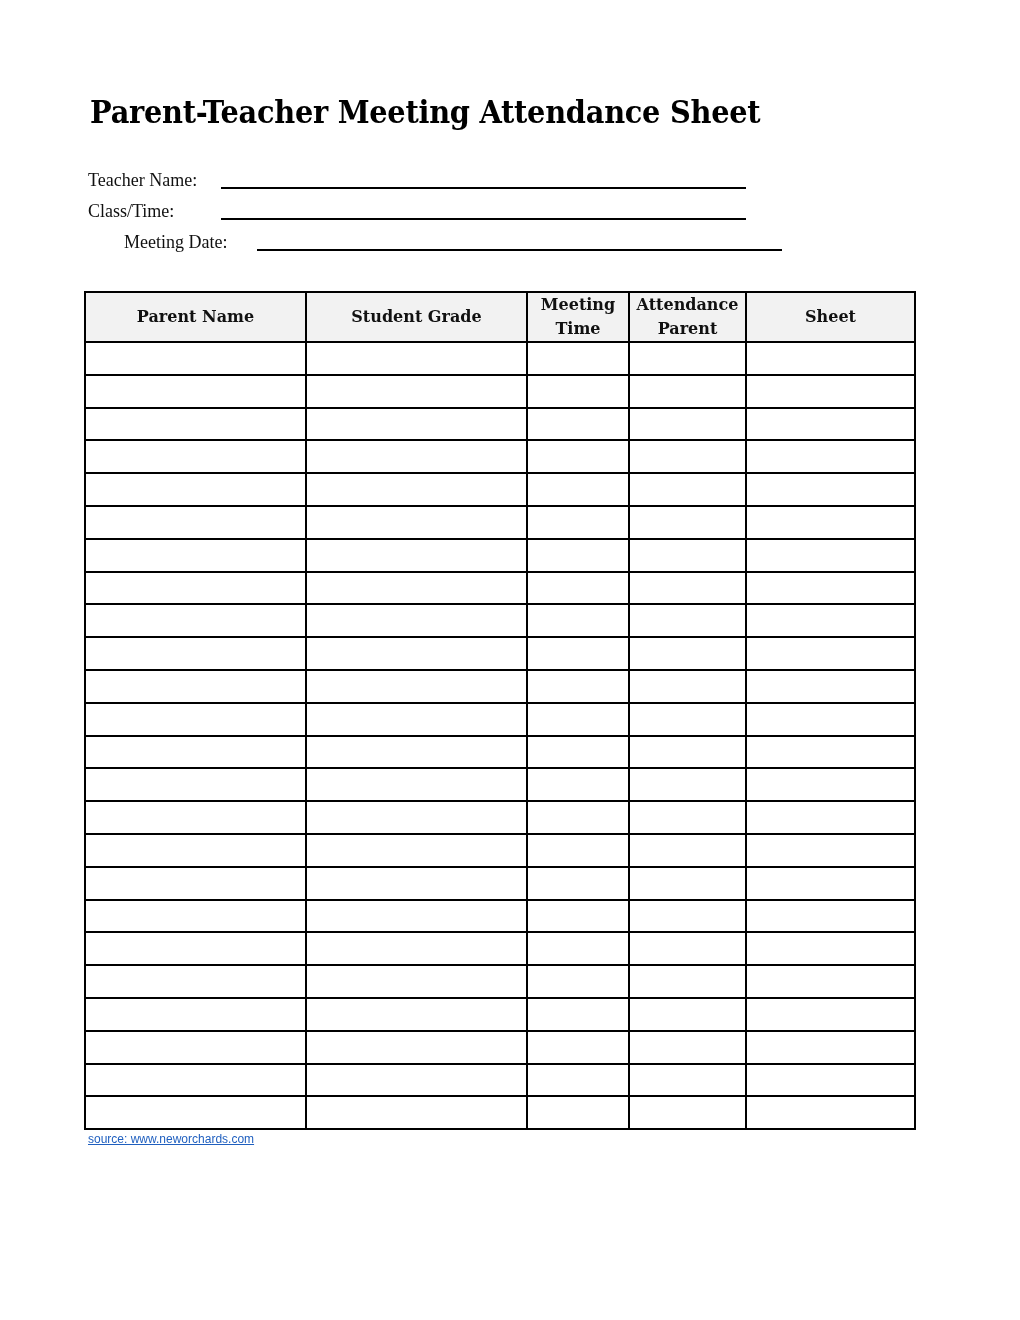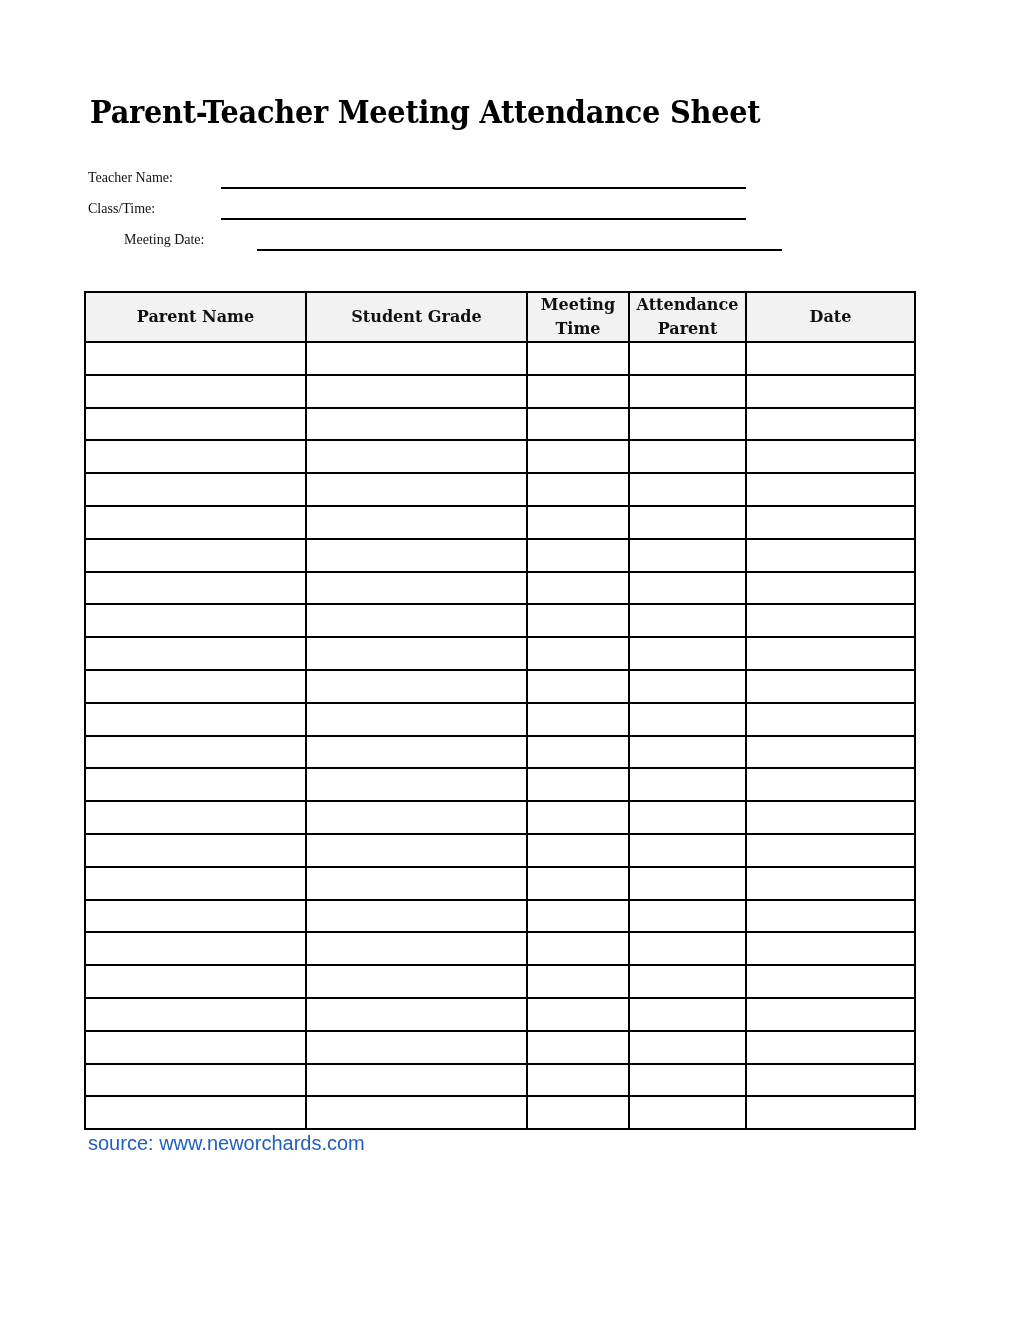--- a/index.html
+++ b/index.html
@@ -6,21 +6,21 @@
   body { width: 1020px; height: 1320px; position: relative; overflow: hidden; }
   .title {
     position: absolute; left: 90px; top: 94px;
     font-family: "DejaVu Serif", serif; font-weight: bold;
     font-size: 31px; color: #000; letter-spacing: -0.3px; white-space: nowrap;
     transform: scaleX(0.93); transform-origin: left top;
   }
   .field { position: absolute; left: 88px; width: 660px; height: 28px; }
   .field-label {
     position: absolute; left: 0; top: 0;
-    font-family: "Liberation Serif", serif; font-size: 14px; color: #111;
+    font-family: "Liberation Serif", serif; font-size: 18px; color: #111;
   }
   .field-line {
     position: absolute; left: 133px; width: 525px; top: 17px; height: 0;
     border-bottom: 2px solid #000; background: transparent;
   }
   table.sheet {
     position: absolute; left: 84px; top: 291px;
     border-collapse: collapse; table-layout: fixed;
     width: 830px;
   }
@@ -28,22 +28,22 @@
     border: 2px solid #000; padding: 0;
   }
   table.sheet th {
     background: #f2f2f2; height: 43px;
     font-family: "DejaVu Serif", serif; font-weight: bold; font-size: 16px;
     color: #111; text-align: center; line-height: 24px;
   }
   table.sheet td { height: 30.8px; background: #fff; }
   .source {
     position: absolute; left: 88px; top: 1132px;
-    font-family: "Liberation Sans", sans-serif; font-size: 20px;
-    color: #1f5fbf; 
+    font-family: "Liberation Sans", sans-serif; font-size: 12px;
+    color: #1f5fbf; text-decoration: underline;
   }
 </style>
 </head>
 <body>
 
 <div class="title">Parent-Teacher Meeting Attendance Sheet</div>
 
 <div class="field" style="top:170px;">
   <span class="field-label">Teacher Name:</span>
   <div class="field-line"></div>
@@ -66,21 +66,21 @@
     <col style="width:169px">
   </colgroup>
   <thead>
     <tr>
       <th>Parent Name</th>
       <th>Student Grade</th>
       <th style="white-space:pre-line;">Meeting
 Time</th>
       <th style="white-space:pre-line;">Attendance
 Parent</th>
-      <th>Date</th>
+      <th>Sheet</th>
     </tr>
   </thead>
   <tbody id="table-body">
       <tr>
         <td></td>
         <td></td>
         <td></td>
         <td></td>
         <td></td>
       </tr>

